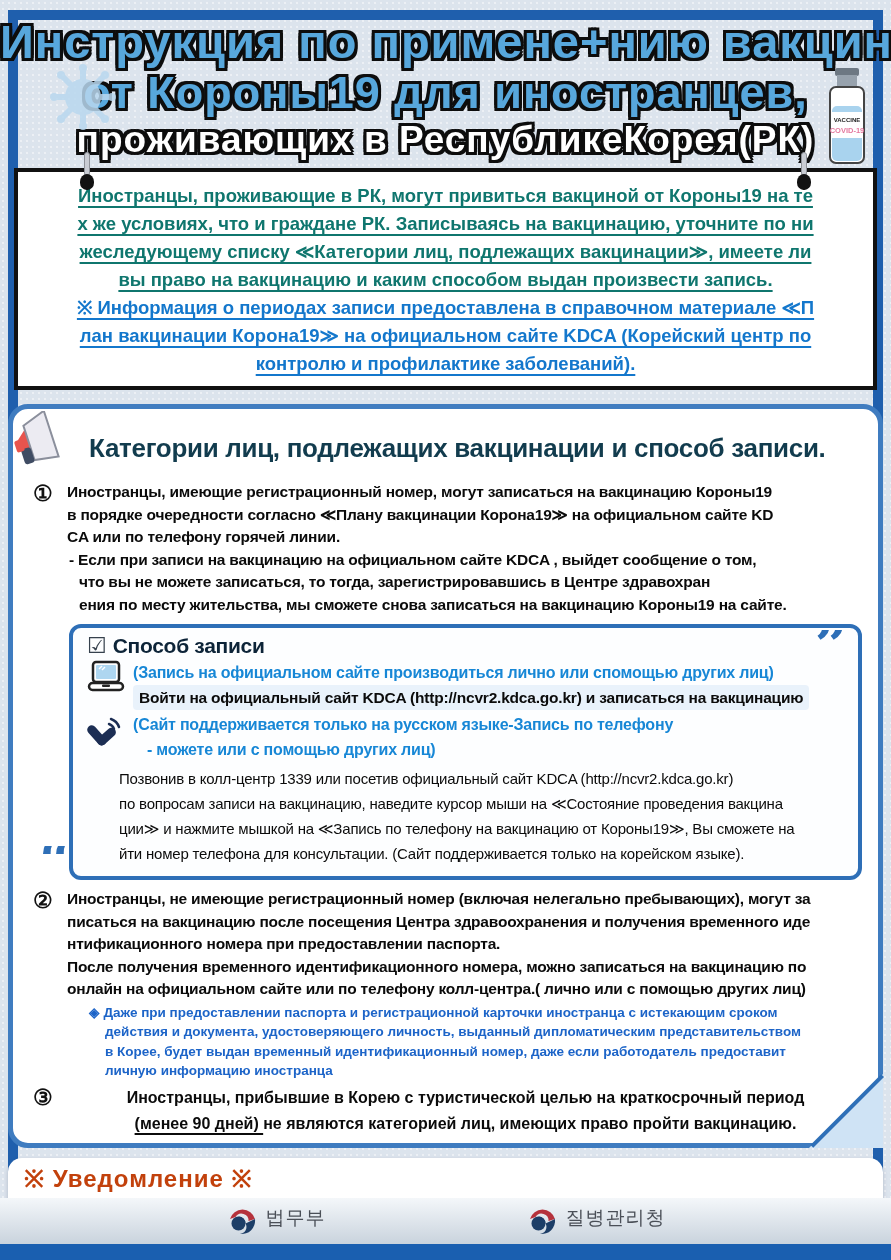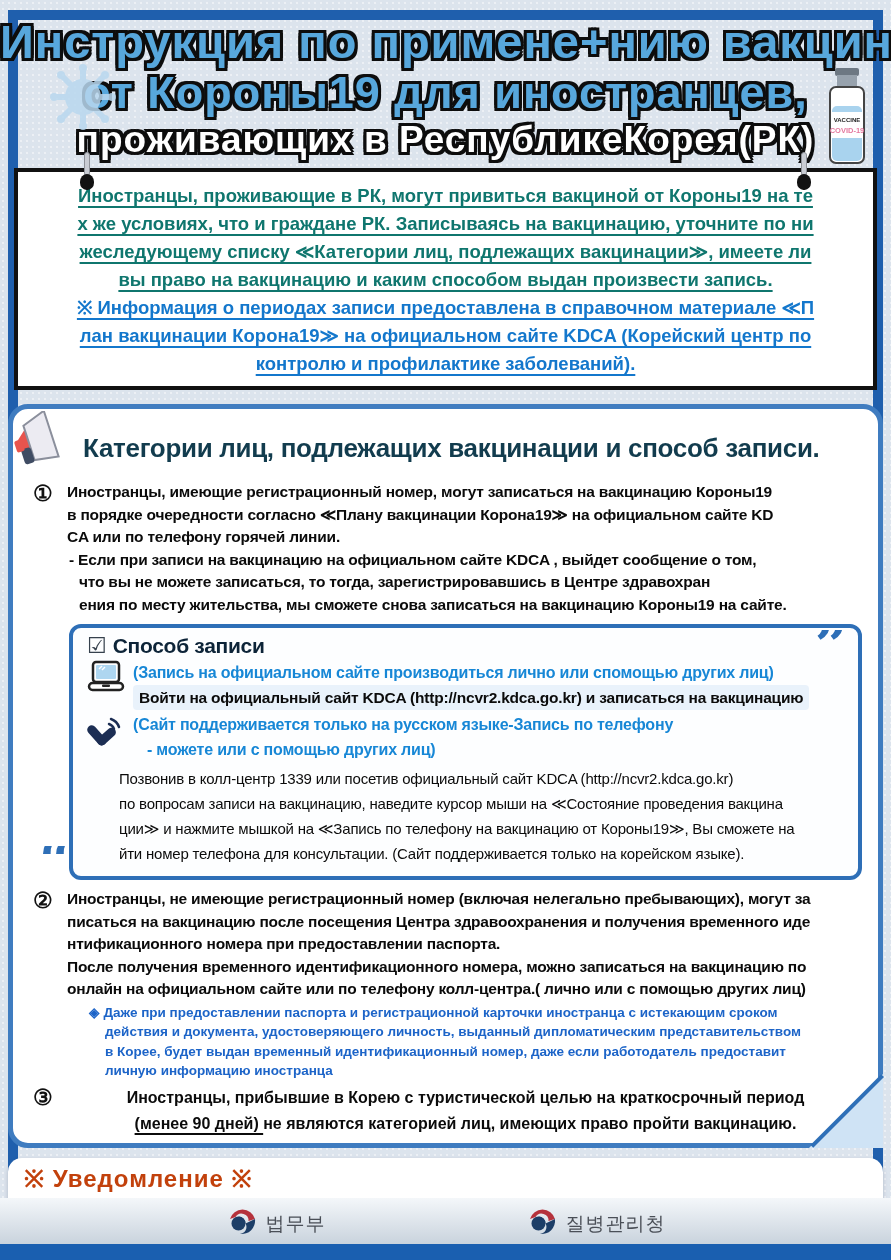--- a/index.html
+++ b/index.html
@@ -45,21 +45,21 @@
   .pin.left { left:62px; } .pin.right { right:62px; }
   .iline { font-size:18.5px; font-weight:bold; color:#0f766e; line-height:28px;
            text-decoration:underline; text-decoration-thickness:2px; text-underline-offset:4px; white-space:nowrap; }
   .iline.blue { color:#1377cc; }
 
   
   .main-box {
     position:relative; margin:14px 8px 0 8px; background:#ffffff;
     border:5px solid #3f7cc0; border-radius:20px; padding:8px 14px 6px 14px;
   }
-  .cat-head { display:flex; align-items:center; gap:20px; padding-left:2px; }
+  .cat-head { display:flex; align-items:center; gap:26px; padding-left:2px; }
   .megaphone { position:relative; left:-26px; top:-6px; margin-right:-30px; }
   .cat-title { font-size:26px; font-weight:bold; color:#123c4e; letter-spacing:-0.3px; }
 
   .item { position:relative; padding-left:40px; margin-top:2px; }
   .inum { position:absolute; left:6px; top:0px; font-size:22px; color:#111; font-weight:bold; }
   .bline { font-size:15.5px; font-weight:bold; color:#0b0b0b; line-height:22.5px; white-space:nowrap; letter-spacing:-0.2px; }
   .bline.sub { padding-left:2px; }
   .bline.sub2 { padding-left:12px; }
 
   
@@ -104,21 +104,21 @@
   .no-row .marker { position:absolute; left:2px; top:0; }
   .noline { font-size:16.5px; font-weight:bold; color:#0b0b0b; line-height:23.5px; white-space:nowrap; letter-spacing:-0.2px; }
   .noline.cont { padding-left:8px; }
 
   
   .footer {
     position:absolute; left:0; right:0; bottom:16px; height:46px;
     background:linear-gradient(#f4f7fa, #c9d3dd);
     display:flex; align-items:center; justify-content:center; gap:200px;
   }
-  .gov { display:flex; align-items:flex-end; gap:8px; }
+  .gov { display:flex; align-items:flex-start; gap:8px; }
   .gov-label { font-size:19px; color:#4a4f57; letter-spacing:1px; }
 </style>
 </head>
 <body>
 
 <div class="page">
   <div class="frame"></div>
 
   <div class="header">
     <svg class="virus" width="70" height="70" viewBox="0 0 70 70">

